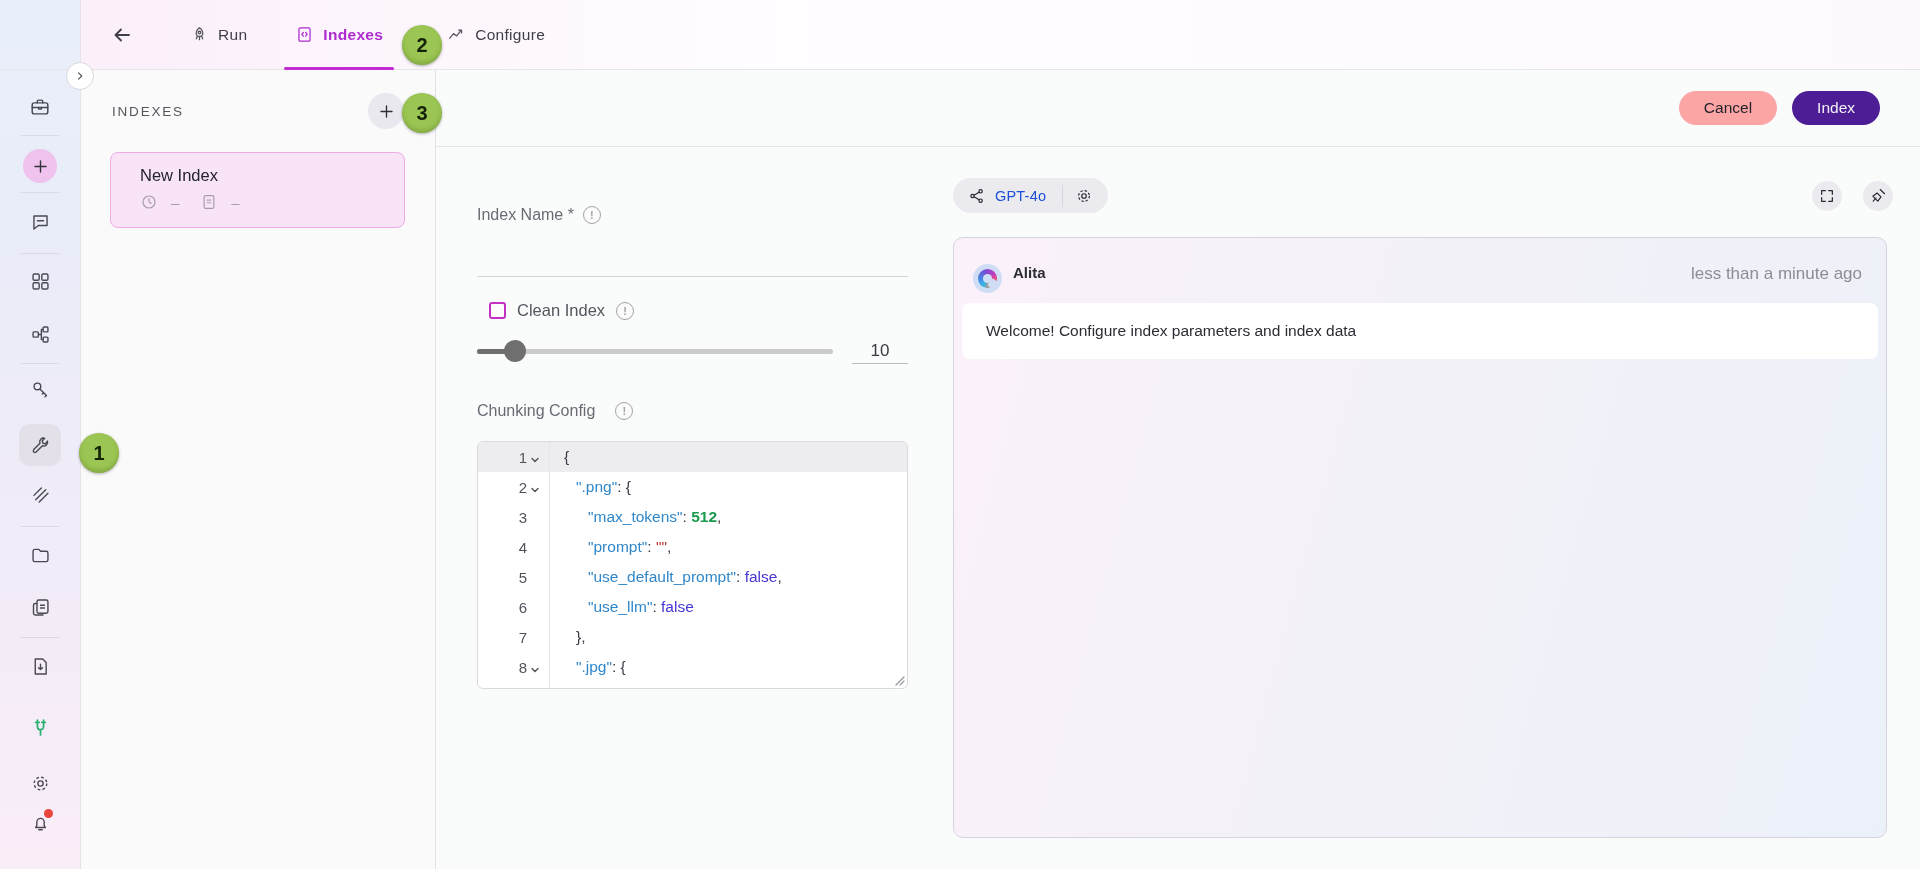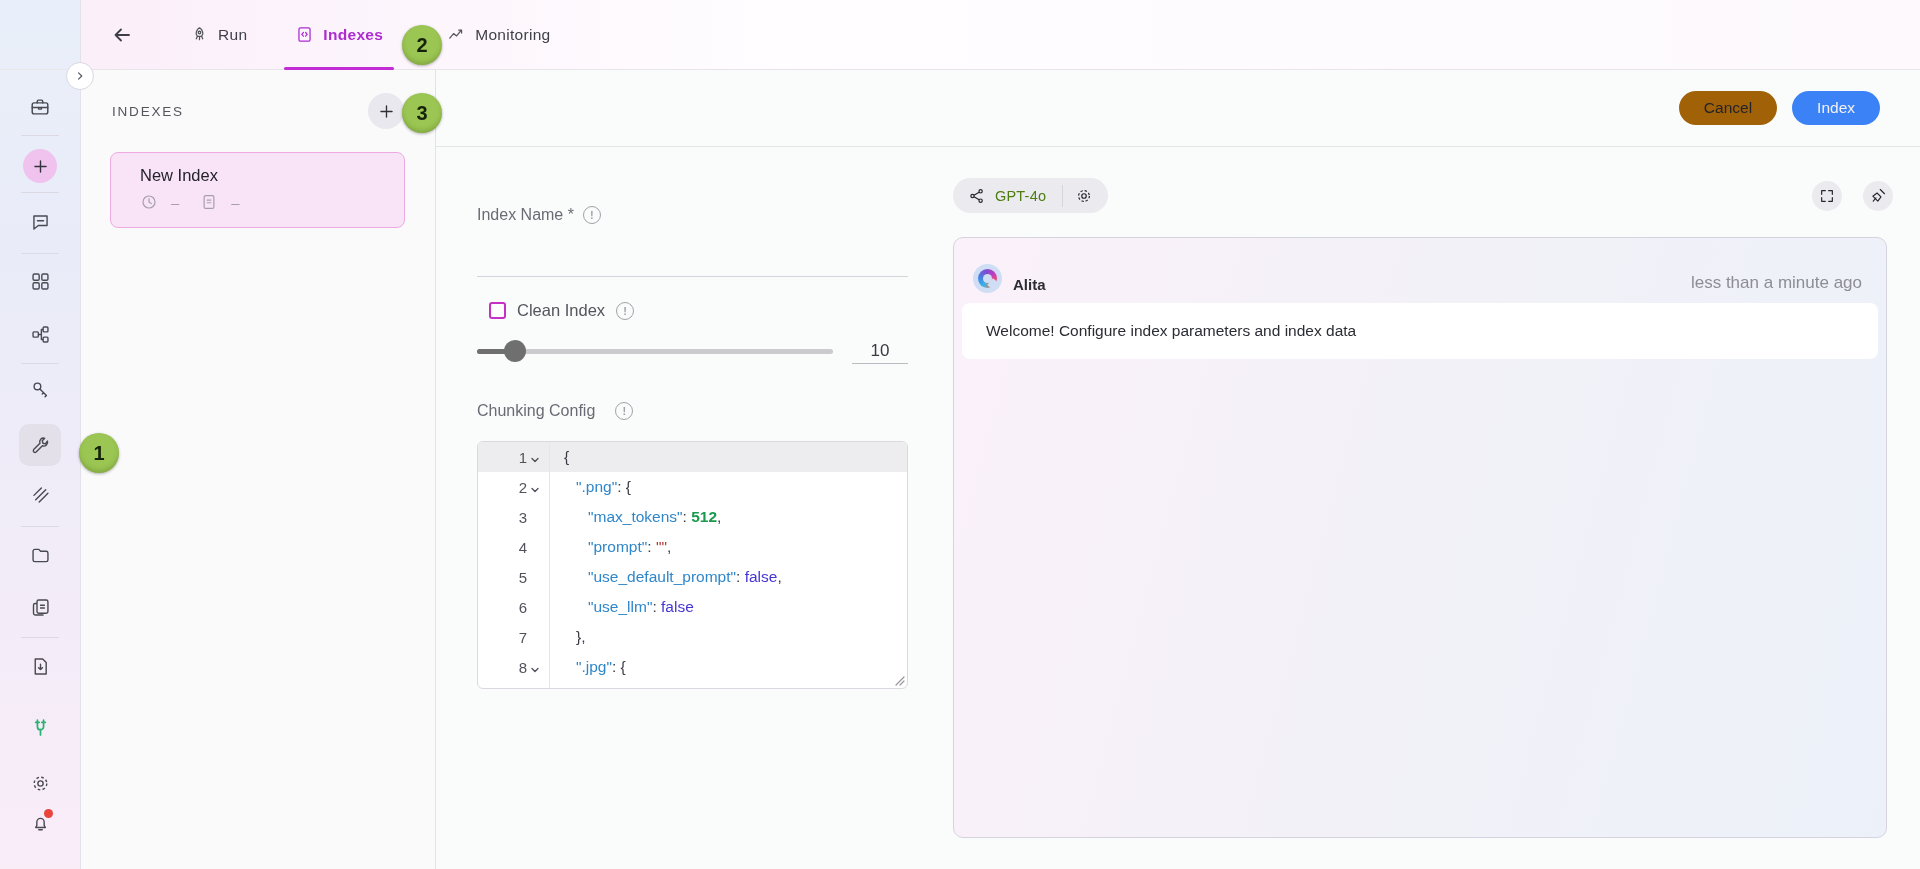--- a/index.html
+++ b/index.html
@@ -59,22 +59,22 @@
   .index-meta { margin-top:8px; display:flex; align-items:center; color:#a69eae; font-size:15px; }
   .index-meta .m-ic { display:flex; margin-right:13px; }
   .index-meta .dash { margin-right:21px; }
 
   
   .main { position:absolute; left:436px; top:70px; width:1484px; height:799px; background:#fafbfb; }
   .action-row { height:77px; border-bottom:1px solid #e7e4e9; display:flex; align-items:center; justify-content:flex-end;
     padding-right:40px; gap:15px; }
   .btn { height:34px; border-radius:17px; padding:0 25px; font-size:15.5px; display:flex; align-items:center; border:none; cursor:pointer;
     font-family:inherit; }
-  .btn-cancel { background:#a16207; color:#23232b; }
-  .btn-index { background:#3b82f6; color:#f2f2f5; }
+  .btn-cancel { background:#fca5a5; color:#23232b; }
+  .btn-index { background:#4c1d95; color:#f2f2f5; }
   .content { display:flex; height:722px; }
 
   
   .form-col { width:473px; padding-left:41px; }
   .f-label { display:flex; align-items:center; gap:9px; font-size:16px; color:#6b6b75; }
   .info-ic { width:18px; height:18px; border-radius:50%; border:1.5px solid #a5a1aa; color:#a5a1aa; font-size:11px; font-weight:700;
     display:inline-flex; align-items:center; justify-content:center; flex:0 0 auto; }
   .info-ic::after { content:"!"; }
   .lbl-1 { margin-top:59px; }
   .name-input { margin-top:8px; width:431px; height:45px; border:none; border-bottom:1px solid #d6d3da; background:transparent;
@@ -108,29 +108,29 @@
   .tk-bool { color:#4636d3; }
   .resize-h { position:absolute; right:2px; bottom:2px; color:#98959e; }
   .lbl-4 { margin-top:25px; }
 
   
   .chat-col { position:relative; flex:1; }
   .chip-row { position:absolute; top:31px; left:44px; right:27px; display:flex; align-items:center; }
   .model-chip { height:35px; border-radius:18px; background:#ebebef; display:flex; align-items:center; padding:0 15px; gap:9px;
     cursor:pointer; }
   .model-chip .c-ic { display:flex; color:#26262e; }
-  .model-chip .c-lbl { font-size:14.5px; color:#4d7c0f; letter-spacing:.2px; }
+  .model-chip .c-lbl { font-size:14.5px; color:#1d4ed8; letter-spacing:.2px; }
   .chip-div { width:1px; height:22px; background:#d7d5dc; margin:0 3px 0 7px; }
   .round-btn { width:30px; height:30px; border-radius:50%; background:#ebebef; display:flex; align-items:center; justify-content:center;
     color:#26262e; cursor:pointer; }
   .rb-full { margin-left:auto; }
   .rb-broom { margin-left:21px; }
   .chat-card { position:absolute; top:90px; left:44px; right:33px; height:601px; border:1px solid #d6d3e0; border-radius:10px;
     background:linear-gradient(105deg,#fbf1fa 0%,#f3f1f8 45%,#ecf1f9 100%); }
-  .chat-head { display:flex; align-items:flex-end; gap:11px; padding:26px 24px 0 19px; }
+  .chat-head { display:flex; align-items:flex-start; gap:11px; padding:26px 24px 0 19px; }
   .avatar { width:29px; height:29px; border-radius:50%; background:#cfdef5; display:flex; align-items:center; justify-content:center; }
   .avatar .alita-mark { width:19px; height:19px; --hole:#cfdef5; }
   .chat-name { font-size:15px; font-weight:600; color:#2c2c35; }
   .chat-time { margin-left:auto; font-size:17px; color:#8d8d97; }
   .bubble { margin:10px 8px 0 8px; background:#fff; border-radius:8px; padding:19px 24px; font-size:15.5px; color:#2c2c35; }
 
   
   .som { position:absolute; width:40px; height:40px; border-radius:50%; background:#9cc653; z-index:60;
     display:flex; align-items:center; justify-content:center; font-size:20px; font-weight:700; color:#16230b;
     box-shadow:0 1px 3px rgba(0,0,0,.3), inset 0 -3px 4px rgba(60,90,20,.25); }
@@ -314,21 +314,21 @@
         </span>
       <span>Indexes</span>
     </div>
     <div class="tab tab-monitoring">
       <span class="t-ic">
           <svg width="19" height="19" viewBox="0 0 24 24" fill="none" stroke="currentColor" stroke-width="1.6" stroke-linecap="round" stroke-linejoin="round">
             <path d="M3.5 16.5l4.8-5.6 3.9 2.9 5.6-7"></path>
             <path d="M14.8 6.5h3.6v3.6"></path>
           </svg>
         </span>
-      <span>Monitoring</span>
+      <span>Configure</span>
     </div>
   </header>
 
   <aside class="panel">
     <div class="panel-head">
       <span class="panel-title">INDEXES</span>
       <span class="add-btn">
           <span>
             <svg width="19" height="19" viewBox="0 0 24 24" fill="none" stroke="currentColor" stroke-width="1.7" stroke-linecap="round">
               <path d="M12 5v14M5 12h14"></path>

